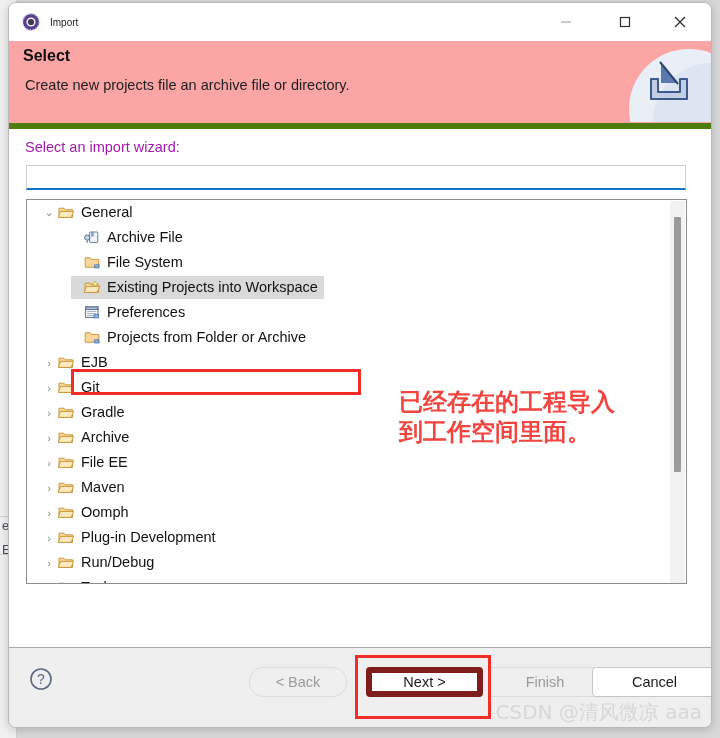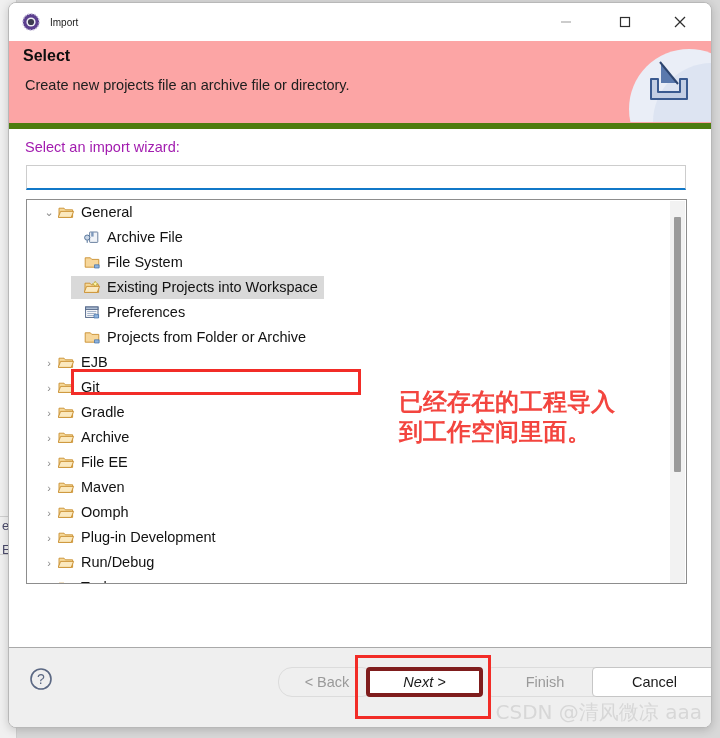--- a/index.html
+++ b/index.html
@@ -255,24 +255,23 @@
     font-family: "Liberation Sans", sans-serif;
     cursor: default;
     padding: 0;
   }
   .dlg-btn.disabled {
     color: #9a9a9a;
     background: #efefef;
     border-color: #dcdcdc;
   }
   .dlg-btn.focused {
-    border: 4px solid #7f1d1d;
-    font-style: italic;
-  }
-  #btn-back   { left: 269px; width: 98px; border-radius: 14px; }
+    border: 6px solid #7f1d1d;
+  }
+  #btn-back   { left: 240px; width: 98px; border-radius: 14px; }
   #btn-next   { left: 357px; width: 117px; }
   #btn-finish { left: 479px; width: 114px; }
   #btn-cancel { left: 583px; width: 125px; }
 
   #watermark {
     position: absolute;
     right: 9px; bottom: 8px;
     font-size: 20px;
     color: #d7d7d7;
     font-family: "DejaVu Sans", sans-serif;

